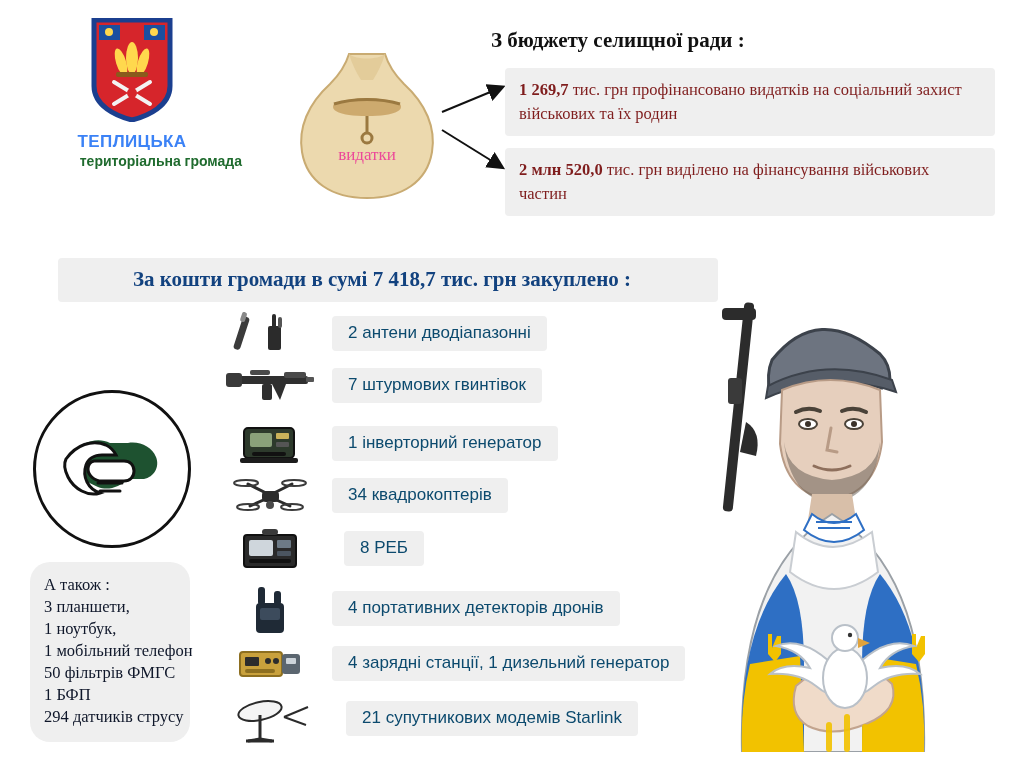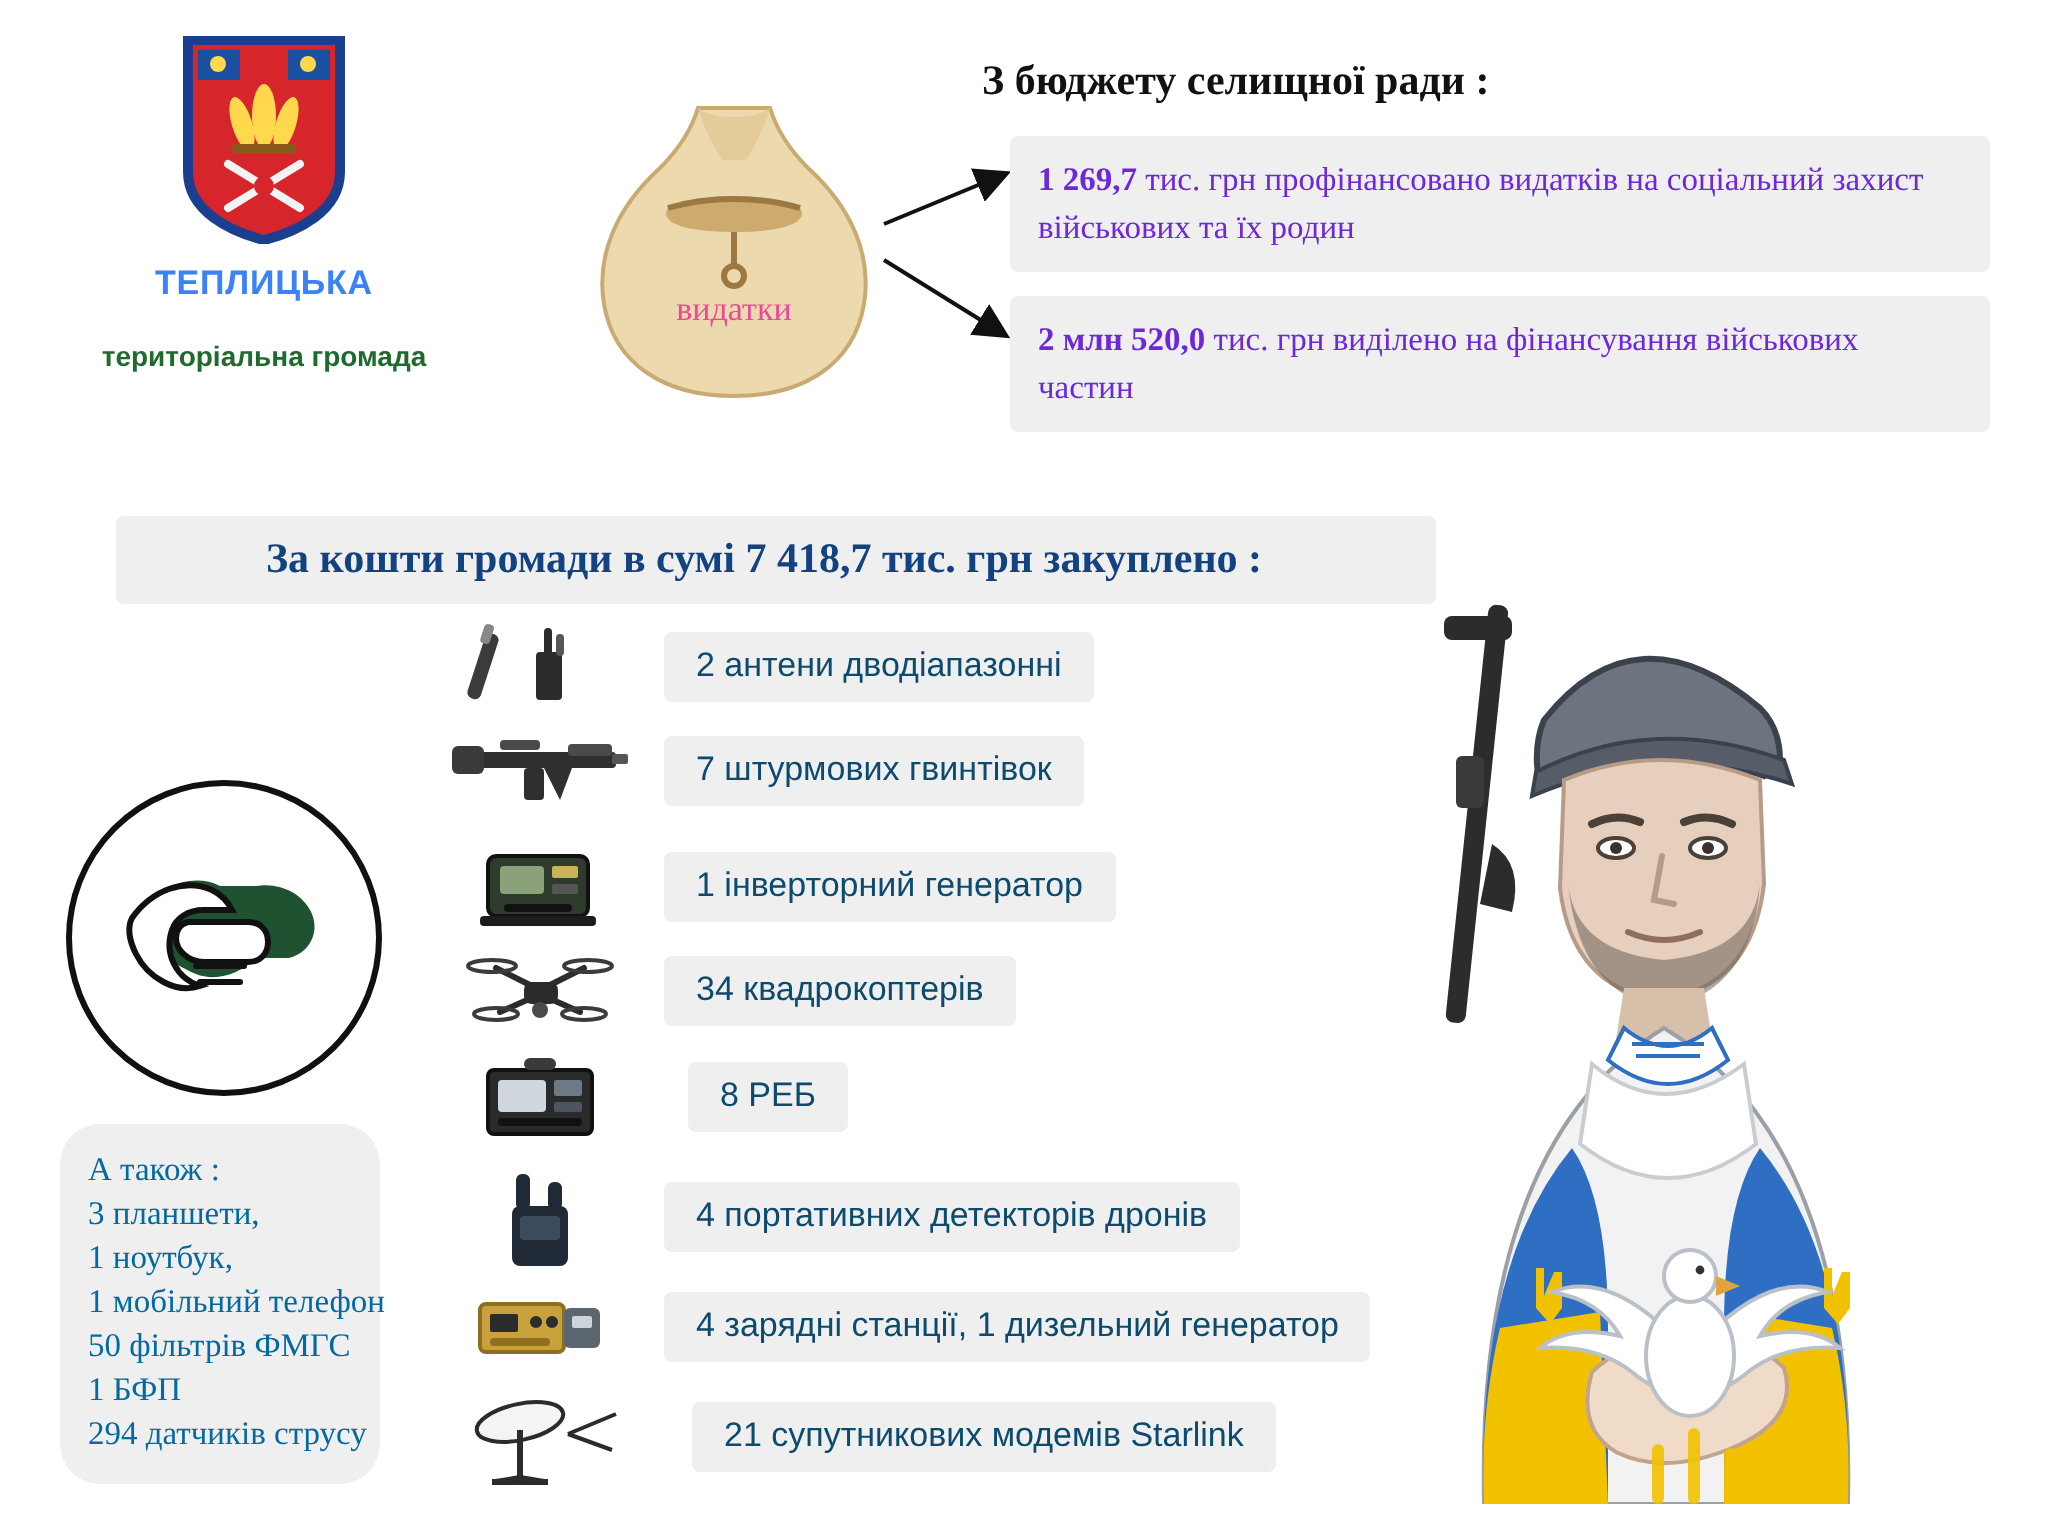--- a/index.html
+++ b/index.html
@@ -34,21 +34,22 @@
     color: #3b82f6;
     font-weight: bold;
     font-size: 17px;
     letter-spacing: .4px;
     font-family: "Liberation Sans", sans-serif;
   }
   .emblem-sub {
     color: #1f6b2e;
     font-weight: bold;
     font-size: 14px;
-    margin-top: 18px;
+    margin-top: 1px;
+    text-align: right;
   }
 
   .bag-block {
     position: absolute;
     left: 272px;
     top: 42px;
     width: 190px;
     height: 165px;
   }
   .bag-label {
@@ -73,21 +74,21 @@
   }
   .budget-box {
     position: absolute;
     left: 505px;
     background: #efefef;
     border-radius: 4px;
     padding: 10px 14px;
     font-family: "Liberation Serif", serif;
     font-size: 16.5px;
     line-height: 1.45;
-    color: #6d28d9;
+    color: #7f1d1d;
     width: 490px;
     box-sizing: border-box;
   }
   .budget-box.b1 { top: 68px; }
   .budget-box.b2 { top: 148px; }
   .budget-box b { font-weight: bold; }
 
   .arrow-svg {
     position: absolute;
     left: 440px;
@@ -130,21 +131,21 @@
     position: absolute;
     left: 30px;
     top: 562px;
     width: 160px;
     background: #efefef;
     border-radius: 20px;
     padding: 12px 14px 14px 14px;
     font-family: "Liberation Serif", serif;
     font-size: 16.5px;
     line-height: 1.33;
-    color: #0369a1;
+    color: #0f172a;
     box-sizing: border-box;
   }
   .also-box .line { white-space: nowrap; }
 
   
   .item-row {
     position: absolute;
     height: 46px;
   }
   .item-icon {

